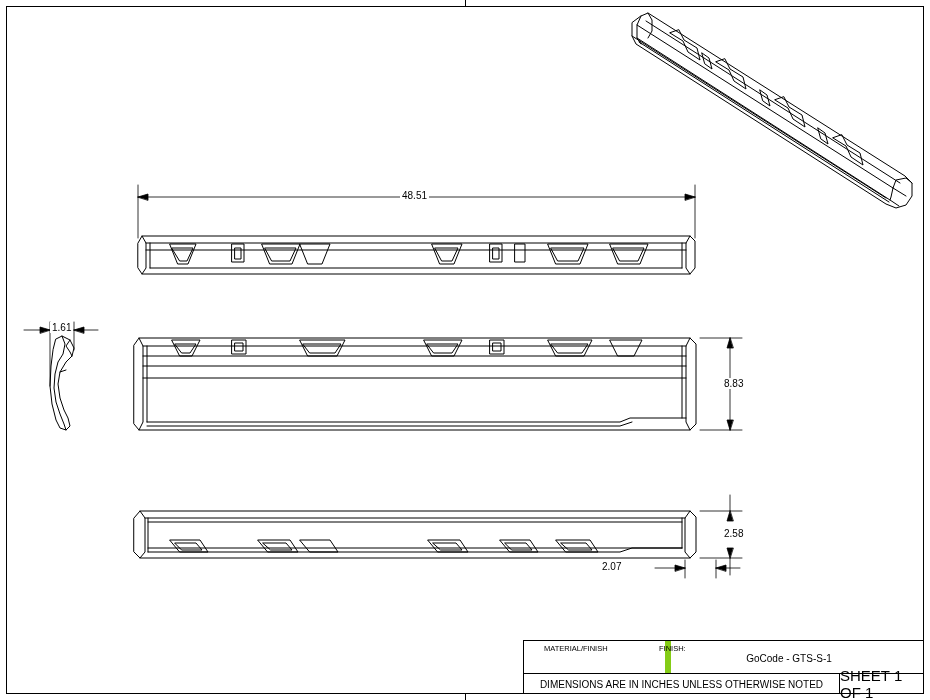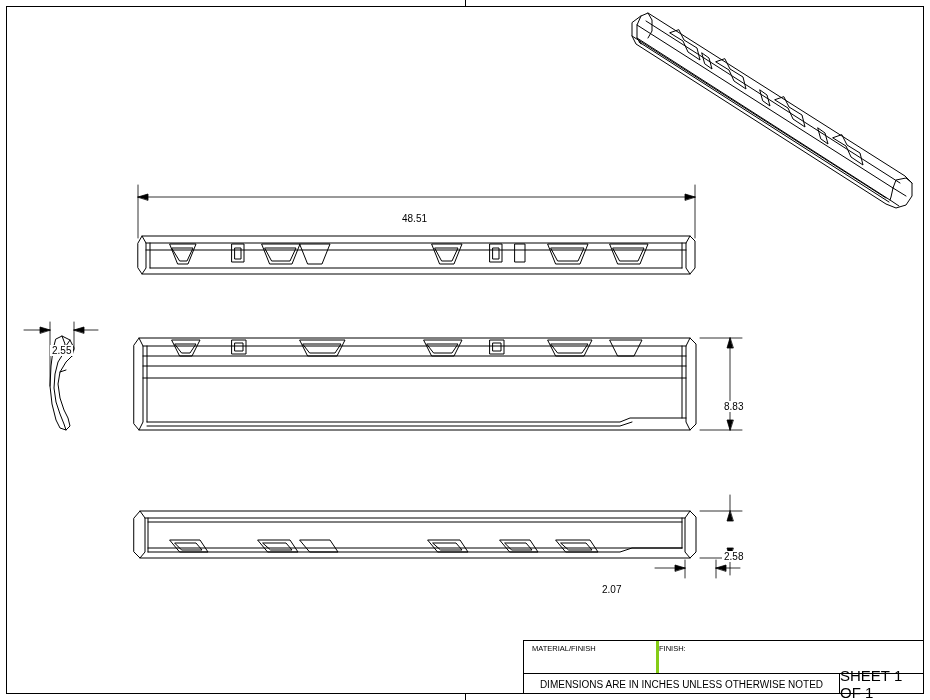--- a/index.html
+++ b/index.html
@@ -34,21 +34,20 @@
     height: 700px;
     pointer-events: none;
   }
   .dimtext {
     position: absolute;
     font-size: 10px;
     color: #000000;
     background: #ffffff;
     padding: 0 2px;
     white-space: nowrap;
-    margin-top: 23px;
   }
   
   #title-block {
     position: absolute;
     left: 523px;
     top: 640px;
     width: 401px;
     height: 54px;
     border: 1px solid #000000;
     box-sizing: border-box;
@@ -58,25 +57,25 @@
     position: absolute;
     left: 0;
     top: 0;
     width: 100%;
     height: 33px;
     border-bottom: 1px solid #000000;
     box-sizing: border-box;
   }
   #tb-matcell {
     position: absolute;
-    left: 4px;
+    left: 16px;
     top: 0;
     width: 131px;
     height: 100%;
-    border-right: 3px solid #84cc16;
+    border-right: 6px solid #84cc16;
     box-sizing: border-box;
     padding: 3px 4px;
   }
   #tb-titlecell {
     position: absolute;
     left: 131px;
     top: 0;
     right: 0;
     height: 100%;
     box-sizing: border-box;
@@ -290,32 +289,33 @@
         <path d="M655,568 L685,568"></path>
         <path d="M740,568 L716,568"></path>
         <path d="M685,568 L675,565 L675,571 Z" fill="#000000"></path>
         <path d="M716,568 L726,565 L726,571 Z" fill="#000000"></path>
       </g>
 
     </g>
   </svg>
 
   <div class="dimtext" style="left:400px; top:190px;">48.51</div>
-  <div class="dimtext" style="left:50px; top:322px;">2.55</div>
+  <div class="dimtext" style="left:50px; top:322px;">1.61</div>
   <div class="dimtext" style="left:722px; top:378px;">8.83</div>
   <div class="dimtext" style="left:722px; top:528px;">2.58</div>
   <div class="dimtext" style="left:600px; top:561px;">2.07</div>
 
   <div id="title-block">
     <div id="tb-row1">
       <div id="tb-matcell">
         <span>MATERIAL/FINISH</span>
       </div>
       <div id="tb-titlecell">
         <span id="tb-title-label">FINISH:</span>
+        <div id="tb-title-value">GoCode - GTS-S-1</div>
       </div>
     </div>
     <div id="tb-row2">
       <div id="tb-notes">DIMENSIONS ARE IN INCHES UNLESS OTHERWISE NOTED</div>
       <div id="tb-sheet">SHEET 1 OF 1</div>
     </div>
   </div>
 
 </div>
 

